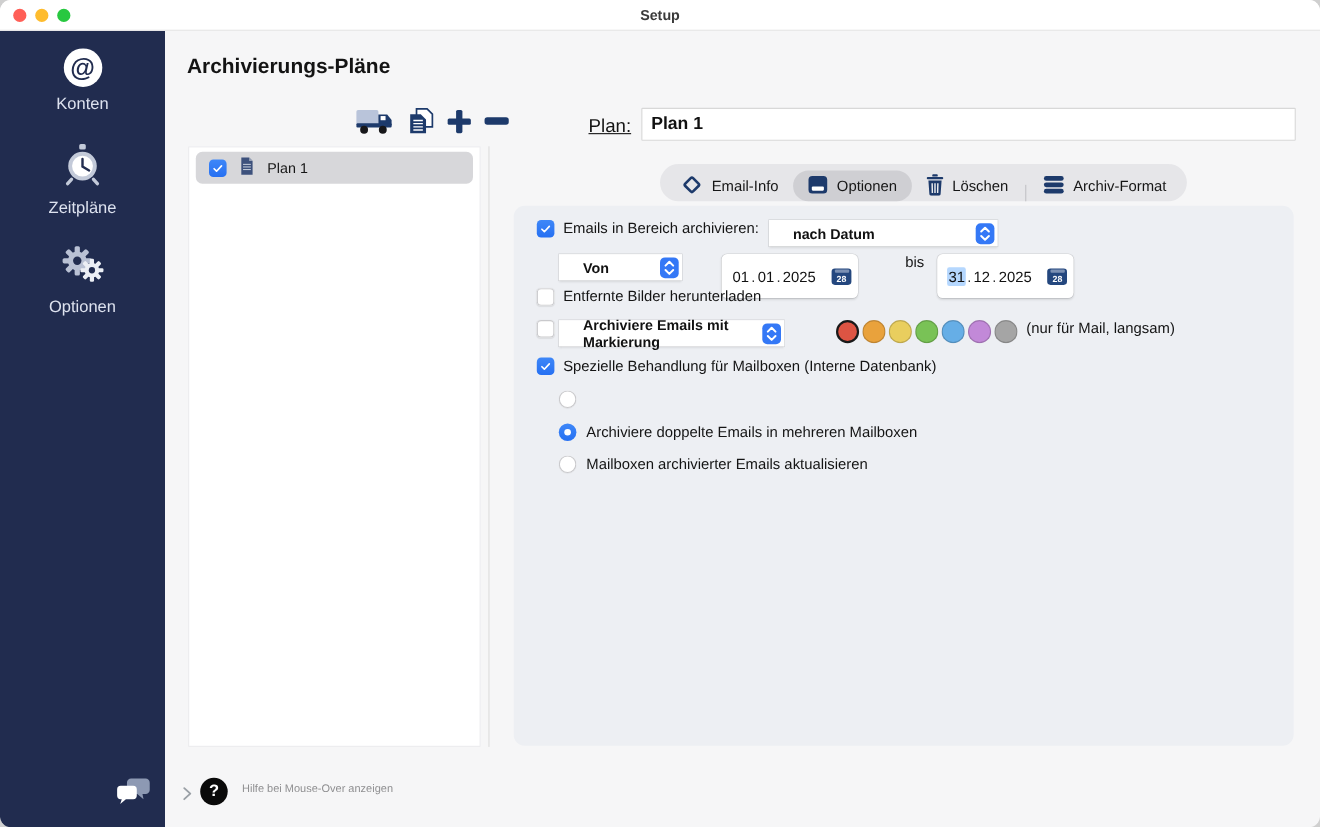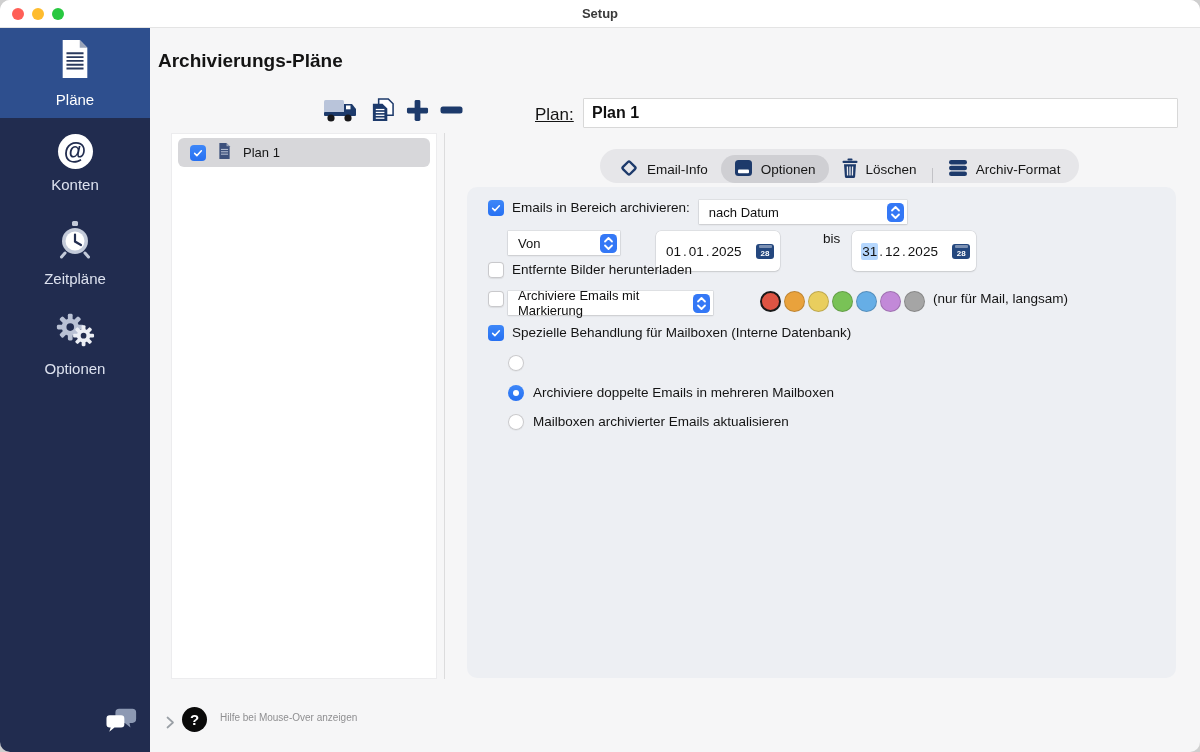--- a/index.html
+++ b/index.html
@@ -17,21 +17,21 @@
   .sidebar { position:absolute; left:0; top:28px; width:150px; bottom:0; background:#212c4f; }
   .side-item { height:90px; display:flex; flex-direction:column; align-items:center; justify-content:center; gap:7px; cursor:default; }
   .side-item.selected { background:#2e4f8e; }
   .side-label { font-size:15px; color:#dde2ef; }
   .side-item.selected .side-label { color:#ffffff; }
   .at-circle { width:35px; height:35px; background:#fff; border-radius:50%; display:flex; align-items:center; justify-content:center; font-size:23px; font-weight:600; color:#212c4f; }
   .chat-corner { position:absolute; right:12px; bottom:12px; }
 
   
   .main { position:absolute; left:150px; top:28px; right:0; bottom:0; }
-  .page-title { position:absolute; left:8px; top:22px; font-size:19px; font-weight:700; color:#141414; }
+  .page-title { position:absolute; left:20px; top:22px; font-size:19px; font-weight:700; color:#141414; }
 
   .toolbar { position:absolute; left:173px; top:66px; display:flex; align-items:center; gap:11px; height:32px; }
   .tool-btn { display:flex; align-items:center; justify-content:center; }
 
   .list-panel { position:absolute; left:21px; top:105px; width:266px; height:546px; background:#fff; border:1px solid #ececee; }
   .plan-row { margin:4px 6px; height:29px; border-radius:6px; display:flex; align-items:center; gap:11px; padding-left:12px; font-size:13px; color:#161616; }
   .plan-row.selected { background:#d7d7da; }
   .v-divider { position:absolute; left:294px; top:105px; width:1px; height:546px; background:#dcdcdd; }
 
   .plan-name-label { position:absolute; left:385px; top:77px; font-size:17px; color:#1c1c1c; }
@@ -52,21 +52,21 @@
   
   .cb { width:16px; height:16px; border-radius:4px; background:#fff; box-shadow:inset 0 0 0 1px #c9c9cc, 0 .5px 1px rgba(0,0,0,.08); flex:none; display:flex; align-items:center; justify-content:center; }
   .cb.checked { background:linear-gradient(#3e87f8,#2670f2); box-shadow:none; }
 
   
   .radio { width:16px; height:16px; border-radius:50%; background:#fff; box-shadow:inset 0 0 0 1px #c9c9cc, 0 .5px 1px rgba(0,0,0,.08); flex:none; }
   .radio.selected { background:linear-gradient(#3e87f8,#2670f2); box-shadow:none; display:flex; align-items:center; justify-content:center; }
   .radio.selected::after { content:""; width:6px; height:6px; border-radius:50%; background:#fff; }
 
   
-  .popup { height:24px; background:#fff; border-radius:0; box-shadow:0 0 0 .5px rgba(0,0,0,.12), 0 1px 2px rgba(0,0,0,.10); display:flex; align-items:center; justify-content:space-between; padding:0 3px 0 10px; font-size:13px; color:#111; }
+  .popup { height:24px; background:#fff; border-radius:0; box-shadow:0 0 0 .5px rgba(0,0,0,.12), 0 1px 2px rgba(0,0,0,.10); display:flex; align-items:center; justify-content:space-between; padding:0 3px 0 22px; font-size:13px; color:#111;font-weight:bold; }
   .stepper { width:17px; height:19px; background:#3478f6; border-radius:4.5px; display:flex; align-items:center; justify-content:center; flex:none; }
 
   
   .datefield { height:40px; background:#fff; border-radius:5px; box-shadow:0 0 0 .5px rgba(0,0,0,.12), 0 1px 2px rgba(0,0,0,.10); display:flex; align-items:center; padding:0 6px 0 9px; font-size:13.5px; color:#111; }
   .seg { padding:1px 1px; } .seg.hl { background:#b5d7fe; border-radius:2px; }
   .dsep { color:#333; padding:0 1px; }
   .cal { position:relative; width:18px; height:15px; background:#24477e; border-radius:3px; margin-left:8px; flex:none; overflow:hidden; }
   .cal i { position:absolute; top:1.5px; left:2.5px; right:2.5px; height:2.5px; background:#7b90b3; border-radius:1px; }
   .cal b { position:absolute; left:0; right:0; bottom:0; font-size:8px; line-height:10px; color:#fff; text-align:center; font-style:normal; }
 
@@ -88,36 +88,20 @@
   <div class="titlebar">
     <div class="lights">
       <span class="light red"></span>
       <span class="light yellow"></span>
       <span class="light green"></span>
     </div>
     <div class="win-title">Setup</div>
   </div>
 
   <div class="sidebar">
-    <div class="side-item selected">
-      <span>
-        <svg width="36" height="42" viewBox="0 0 19 22">
-            <path d="M3 1h9l4 4v16H3z" fill="#fff"></path>
-            <path d="M12 1l4 4h-4z" fill="#9aa4b8"></path>
-            <g stroke="#2a3a5e" stroke-width="1">
-              <line x1="5" y1="8" x2="14" y2="8"></line>
-              <line x1="5" y1="10" x2="14" y2="10"></line>
-              <line x1="5" y1="12" x2="14" y2="12"></line>
-              <line x1="5" y1="14" x2="14" y2="14"></line>
-              <line x1="5" y1="16" x2="14" y2="16"></line>
-            </g>
-          </svg>
-      </span>
-      <span class="side-label">Pläne</span>
-    </div>
     <div class="side-item">
       <span class="at-circle">@</span>
       <span class="side-label">Konten</span>
     </div>
     <div class="side-item">
       <span>
         <svg width="40" height="40" viewBox="0 0 40 40">
             <rect x="17" y="2" width="6" height="5" rx="1.5" fill="#c3cad9"></rect>
             <line x1="10" y1="34" x2="6.5" y2="38" stroke="#c3cad9" stroke-width="3" stroke-linecap="round"></line>
             <line x1="30" y1="34" x2="33.5" y2="38" stroke="#c3cad9" stroke-width="3" stroke-linecap="round"></line>

